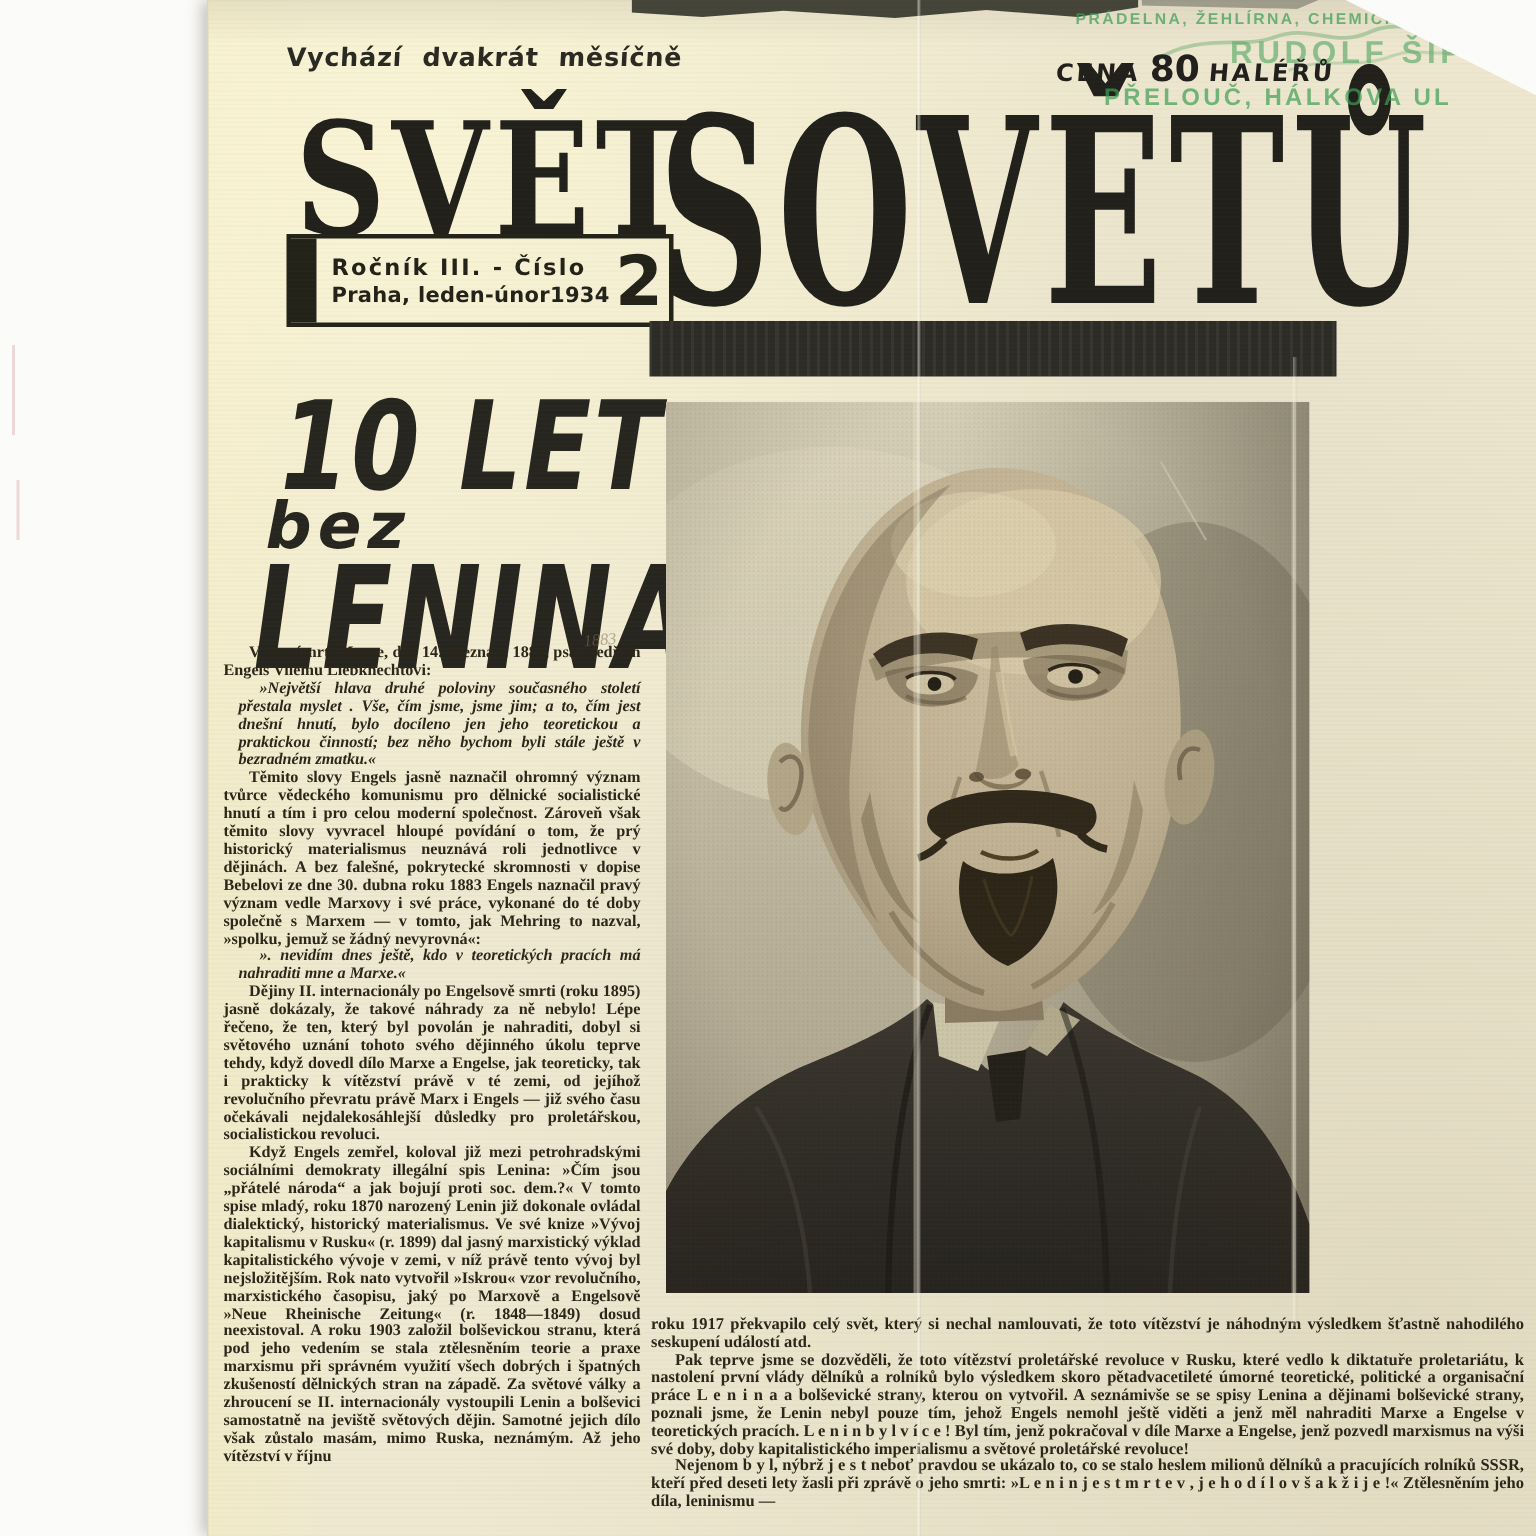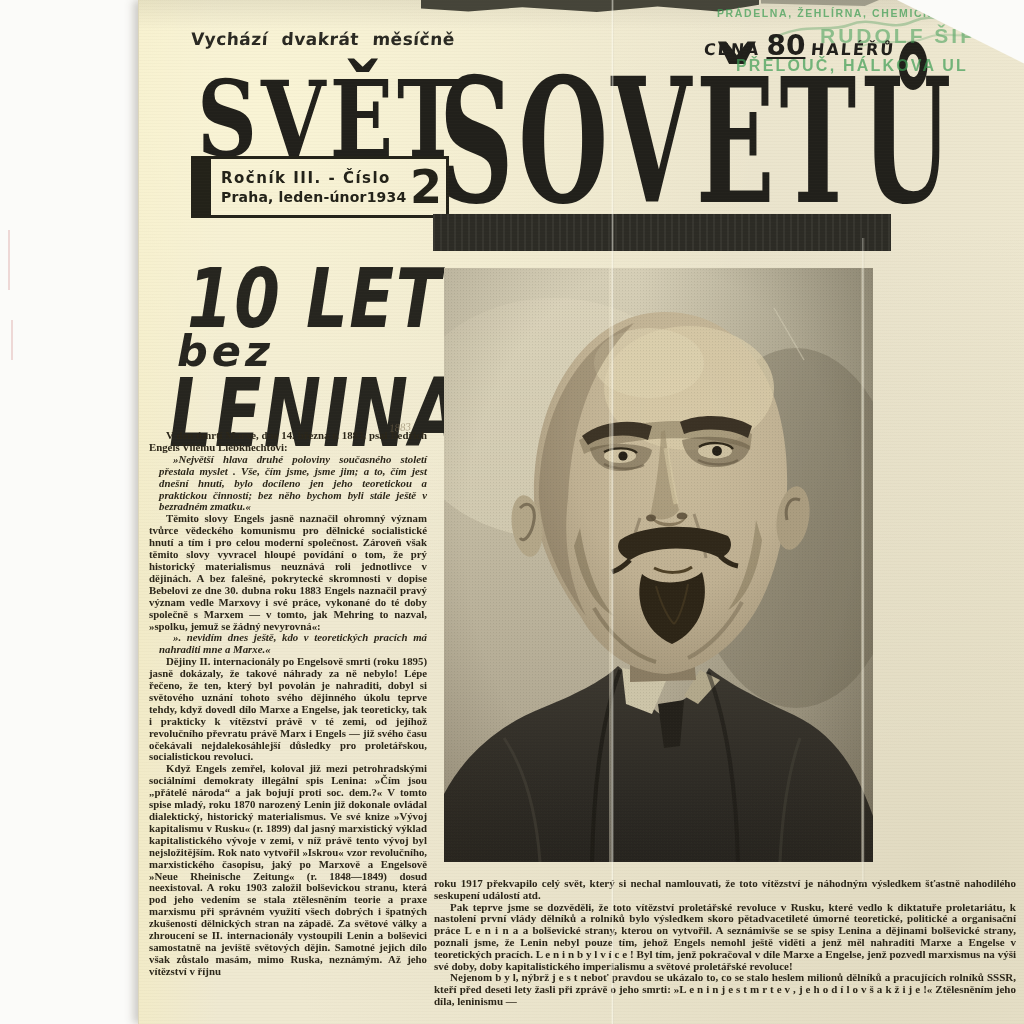--- a/index.html
+++ b/index.html
@@ -36,21 +36,21 @@
   .stamp{position:absolute;font-family:"Liberation Sans","DejaVu Sans",sans-serif;font-weight:bold;
     color:#3f9e55;white-space:nowrap;z-index:1;}
   #stamp1{left:578px;top:7px;font-size:10.5px;letter-spacing:1.6px;opacity:.72;}
   #stamp2{left:681px;top:24px;font-size:21px;letter-spacing:3px;opacity:.55;}
   #stamp3{left:597px;top:57px;font-size:16px;letter-spacing:2.2px;opacity:.7;}
   .scribble{position:absolute;left:600px;top:3px;width:262px;height:54px;opacity:.45;z-index:1;}
 
   .price{position:absolute;left:565px;top:32px;display:flex;align-items:baseline;gap:6px;z-index:2;
     font-family:"DejaVu Sans",sans-serif;font-weight:bold;color:#21201c;white-space:nowrap;}
   .price .cena{font-size:16px;letter-spacing:2px;transform:skewX(-5deg);}
-  .price .amount{font-size:28px;line-height:28px;text-decoration:underline;}
+  .price .amount{font-size:24px;line-height:28px;}
   .price .unit{font-size:16px;letter-spacing:2px;transform:skewX(-5deg);}
 
   .masthead{position:absolute;font-family:"DejaVu Serif",serif;font-weight:bold;color:#21201b;
     white-space:nowrap;transform-origin:left top;}
   #svet{left:58px;top:68px;font-size:104px;line-height:104px;letter-spacing:5px;transform:scaleX(.80);}
   #sovetu{left:300px;top:56px;font-size:172px;line-height:172px;letter-spacing:8px;transform:scaleX(.60);}
 
   .issue-box{position:absolute;left:52px;top:156px;width:252px;height:56px;border:3px solid #232219;
     display:flex;align-items:center;}
   .box-ink{width:17px;align-self:stretch;background:#232219;}

